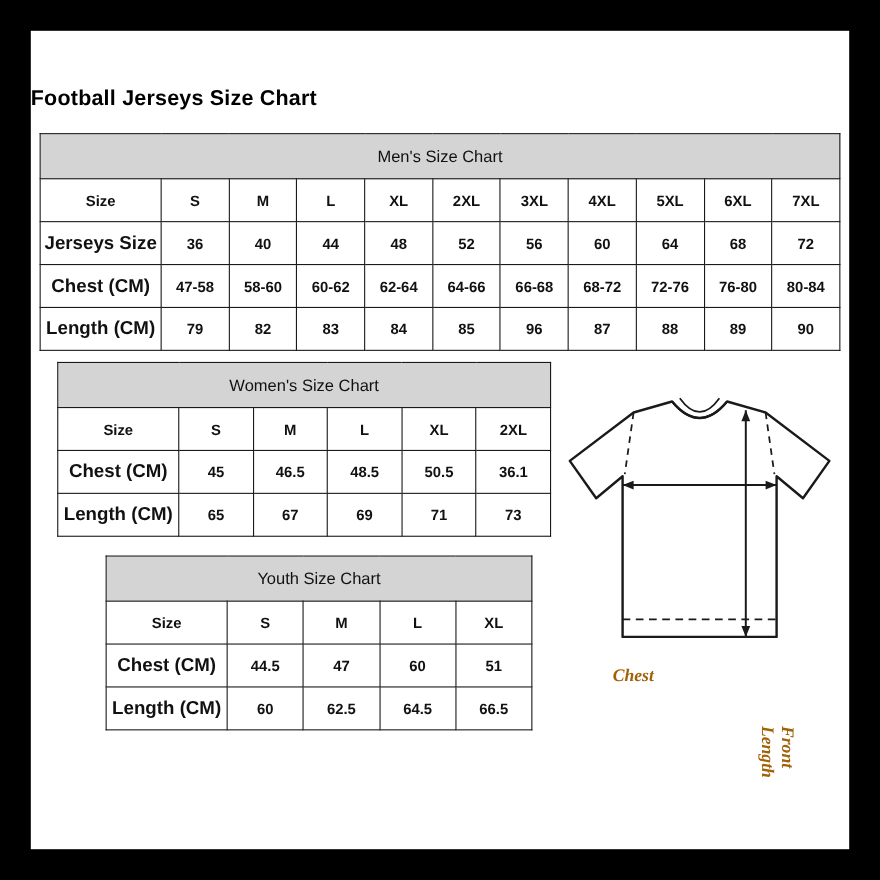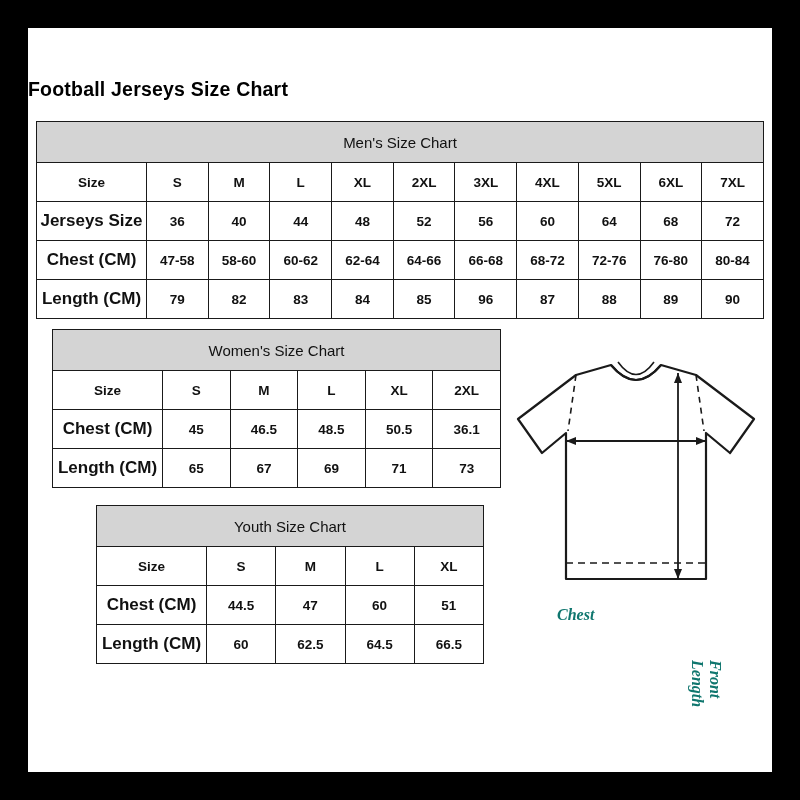--- a/index.html
+++ b/index.html
@@ -98,21 +98,21 @@
     top: 236px;
     width: 260px;
     height: 280px;
   }
   .shirt-label {
     position: absolute;
     font-family: "Liberation Serif", serif;
     font-style: italic;
     font-weight: bold;
     font-size: 16px;
-    color: #0f766e;
+    color: #a16207;
   }
   .label-chest {
     left: 48px;
     top: 249px;
     background: #ffffff;
     padding: 0 3px;
   }
   .label-front-length {
     left: 182px;
     top: 300px;

